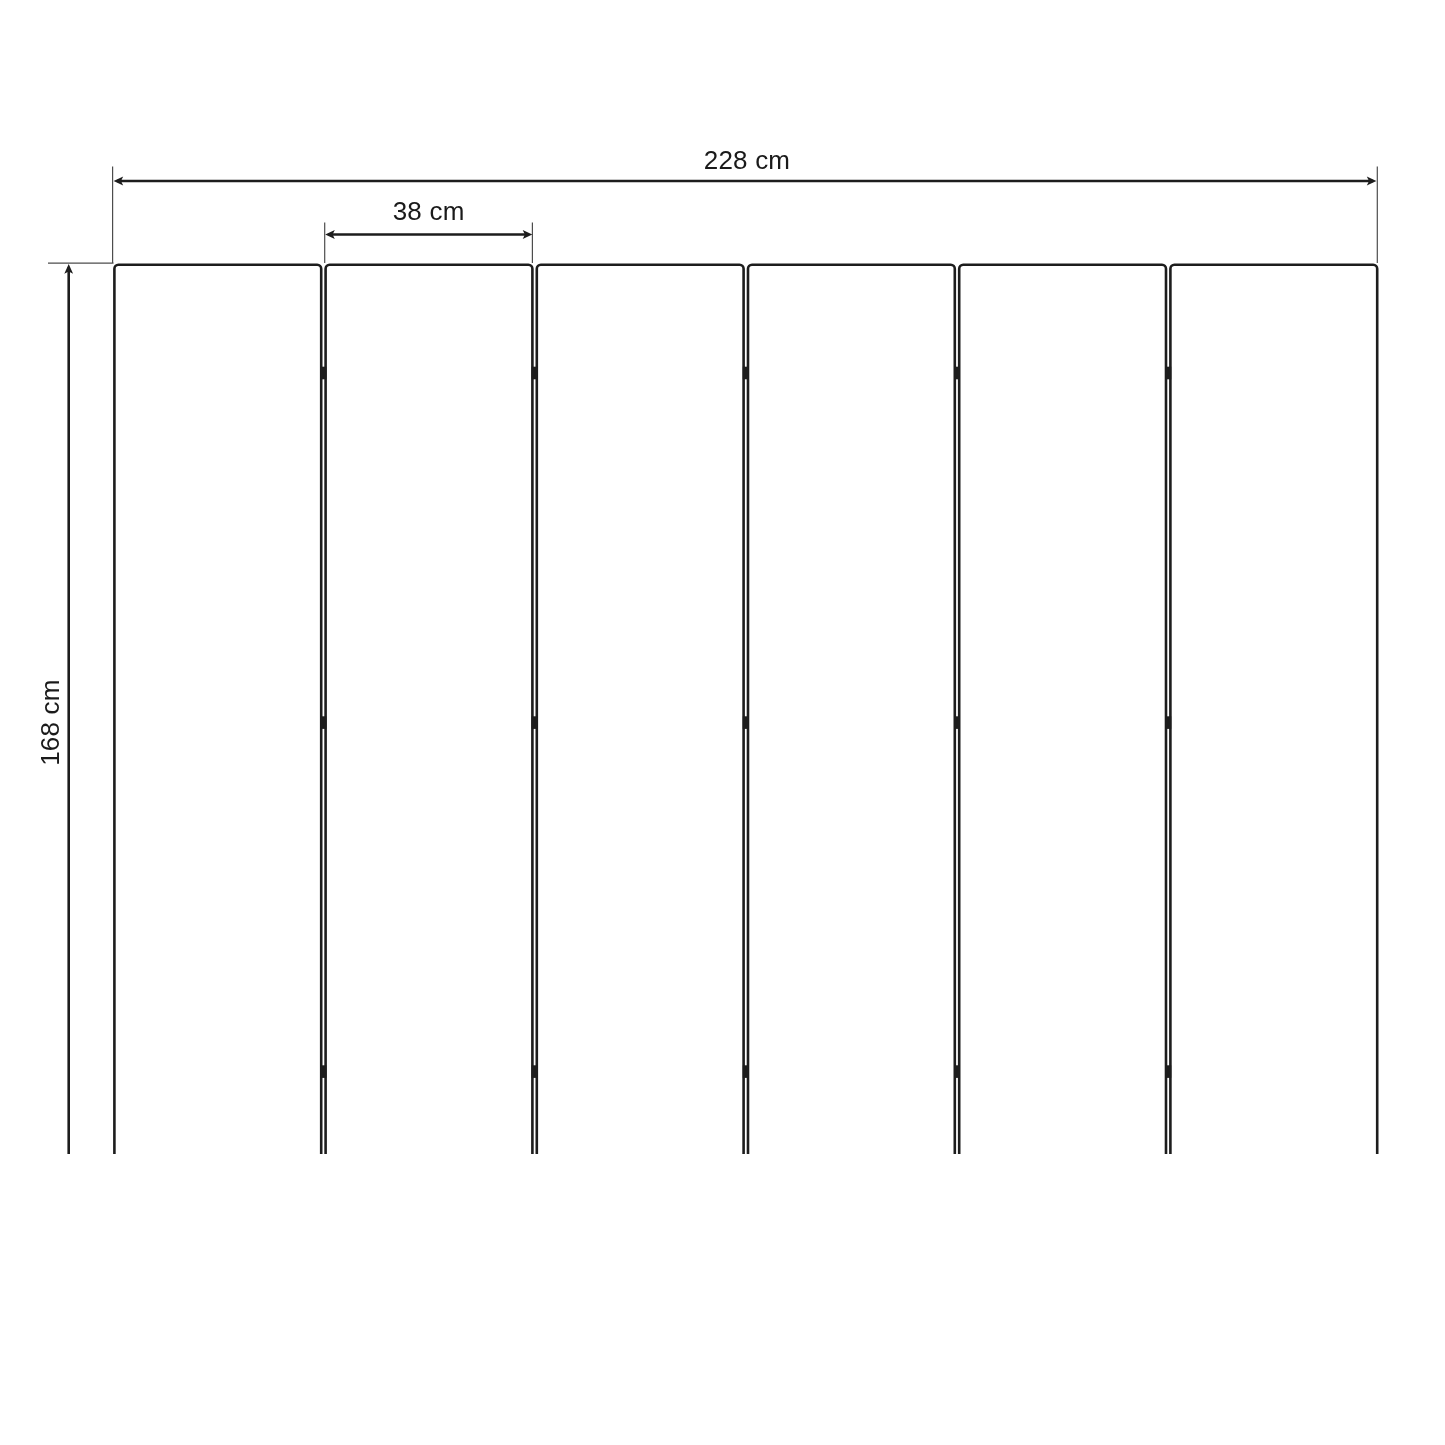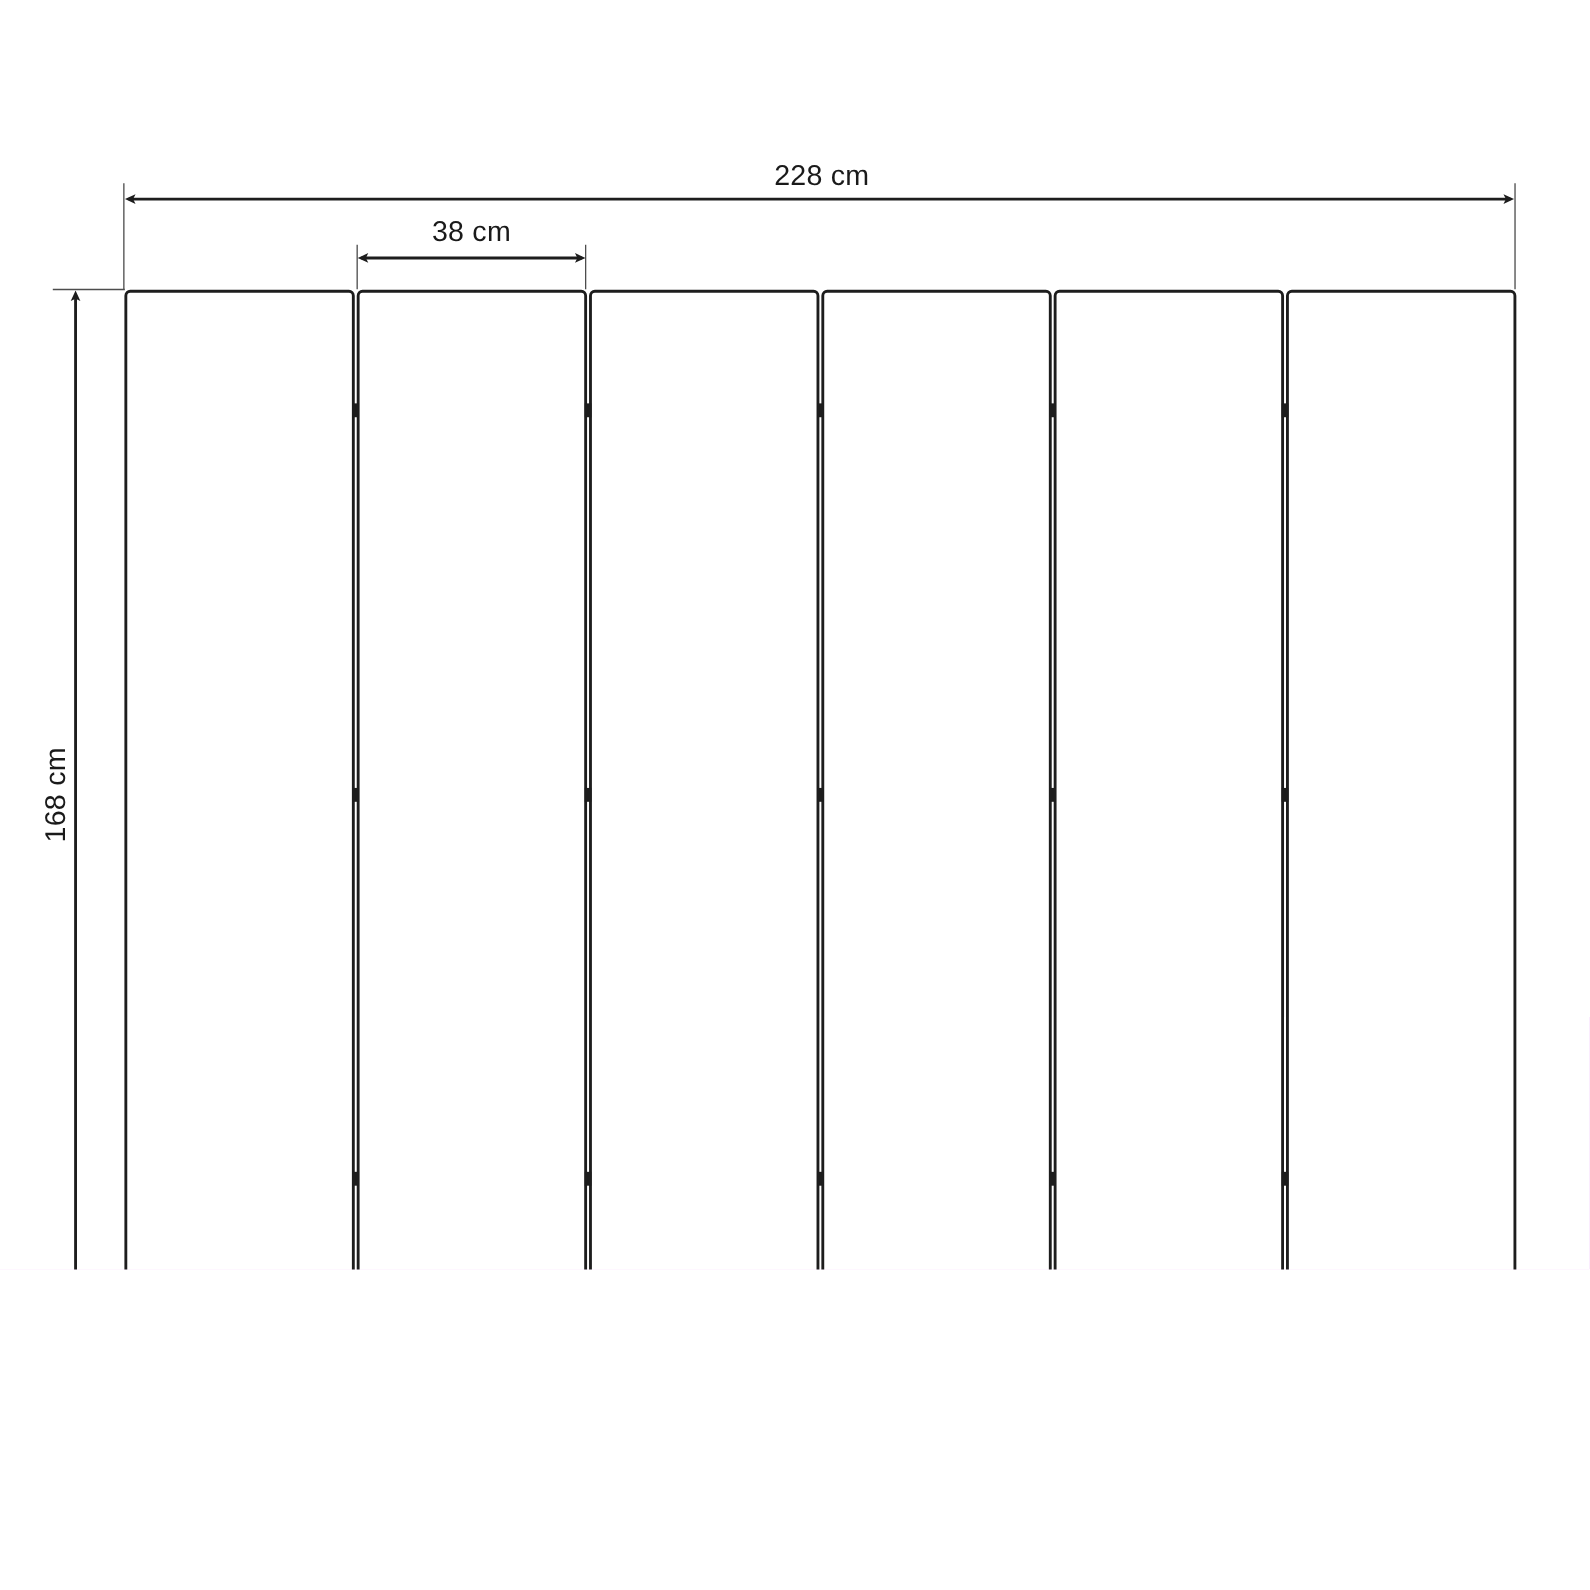--- a/index.html
+++ b/index.html
@@ -1,16 +1,16 @@
 <!DOCTYPE html>
 <html><head>
 <meta charset="utf-8">
 <style>
   html,body{margin:0;padding:0;background:#ffffff;}
-  .wrap{width:1445px;height:1154px;position:relative;background:#f0abfc;}
+  .wrap{width:1445px;height:1154px;position:relative;background:#b91c1c;}
   svg text{font-family:"Liberation Sans", sans-serif;fill:#1a1a1a;}
 </style>
 </head>
 <body>
 <div class="wrap">
 <svg width="1445" height="1445" viewBox="0 0 1445 1445" xmlns="http://www.w3.org/2000/svg">
   <rect x="0" y="0" width="1445" height="1445" fill="#ffffff"></rect>
 
   <g>
     <text x="747" y="168.5" font-size="26" text-anchor="middle" letter-spacing="0.2">228 cm</text>

